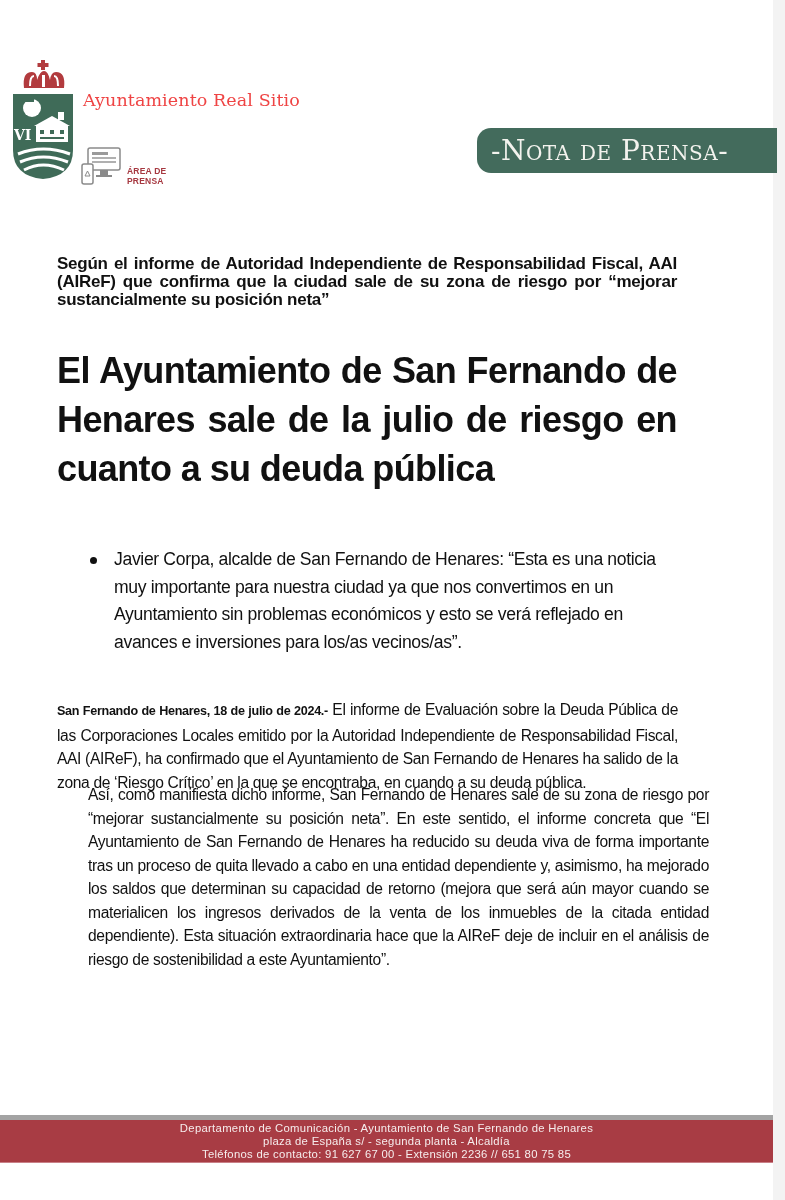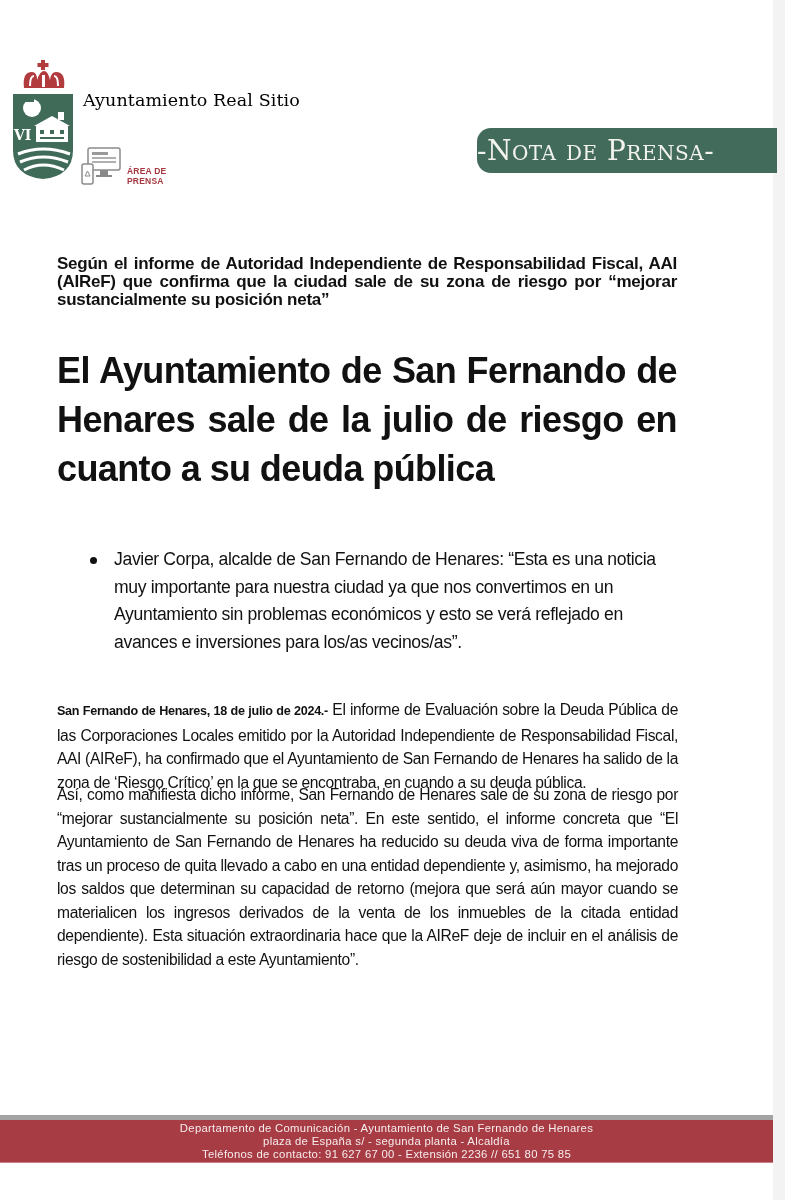--- a/index.html
+++ b/index.html
@@ -5,36 +5,36 @@
     html, body { margin: 0; padding: 0; }
     body {
       width: 785px; height: 1200px; background: #ffffff; position: relative; overflow: hidden;
       font-family: "Liberation Sans", sans-serif; color: #111;
     }
     .right-strip { position: absolute; top: 0; right: 0; width: 12px; height: 1200px; background: #f3f3f3; }
     .logo-wrap { position: absolute; left: 10px; top: 58px; width: 380px; height: 130px; }
     .crest { position: absolute; left: 0; top: 0; width: 68px; height: 122px; }
     .org-line1 {
       position: absolute; left: 73px; top: 32px; font-family: "DejaVu Serif", serif;
-      font-size: 17.5px; color: #000000; letter-spacing: 0.1px; white-space: nowrap;
+      font-size: 17.5px; color: #ef4444; letter-spacing: 0.1px; white-space: nowrap;
     }
     .org-line2 {
       position: absolute; left: 72px; top: 52px; font-family: "DejaVu Serif", serif;
       font-size: 22.5px; color: #3f6b58; white-space: nowrap; font-variant: small-caps; letter-spacing: 0.3px;
     }
     .prensa-icon { position: absolute; left: 70px; top: 88px; width: 42px; height: 40px; }
     .area-prensa {
       position: absolute; left: 117px; top: 108px; font-family: "Liberation Sans", sans-serif;
       font-size: 8.5px; font-weight: bold; line-height: 10px; color: #a63840; letter-spacing: 0.2px;
     }
     .nota-banner {
       position: absolute; left: 477px; top: 128px; width: 300px; height: 45px;
       background: #436b5c; border-radius: 14px 0 0 14px;
       color: #f3f3ee; font-family: "DejaVu Serif", serif; font-size: 28px;
-      display: flex; align-items: center; box-sizing: border-box;
+      display: flex; align-items: center; padding-left: 14px; box-sizing: border-box;
       font-variant: small-caps; letter-spacing: 0.5px;
     }
     .subtitle {
       position: absolute; left: 57px; top: 255px; width: 620px;
       font-weight: bold; font-size: 17px; line-height: 18px; text-align: justify;
       font-family: "Liberation Sans", sans-serif; letter-spacing: -0.25px;
     }
     .headline {
       position: absolute; left: 57px; top: 346px; width: 620px;
       font-weight: bold; font-size: 36px; line-height: 49px; text-align: justify;
@@ -45,21 +45,21 @@
     }
     .bullet-item { position: relative; padding-left: 26px; font-size: 17.6px; line-height: 27.5px; letter-spacing: -0.35px; }
     .bullet-dot {
       position: absolute; left: 2px; top: 11px; width: 7px; height: 7px; border-radius: 50%; background: #111;
     }
     .body-para {
       position: absolute; left: 57px; width: 621px; font-size: 15.6px; line-height: 23.5px;
       text-align: justify; letter-spacing: -0.35px; margin: 0;
     }
     .para1 { top: 698px; }
-    .para2 { top: 783px; }
+    .para2 { top: 783px; margin-left: 31px; }
     .dateline { font-weight: bold; font-size: 12.6px; letter-spacing: -0.3px; }
     .footer-band {
       position: absolute; left: 0; top: 1115px; width: 773px; height: 42px; background: #a83c44;
       border-top: 5px solid #a3a3a3; border-bottom: 1px solid #c98088;
       color: #f6eded; font-size: 11.3px; line-height: 13px; text-align: center;
       display: flex; flex-direction: column; justify-content: center; letter-spacing: 0.3px;
     }
   </style>
 </head>
 <body>

